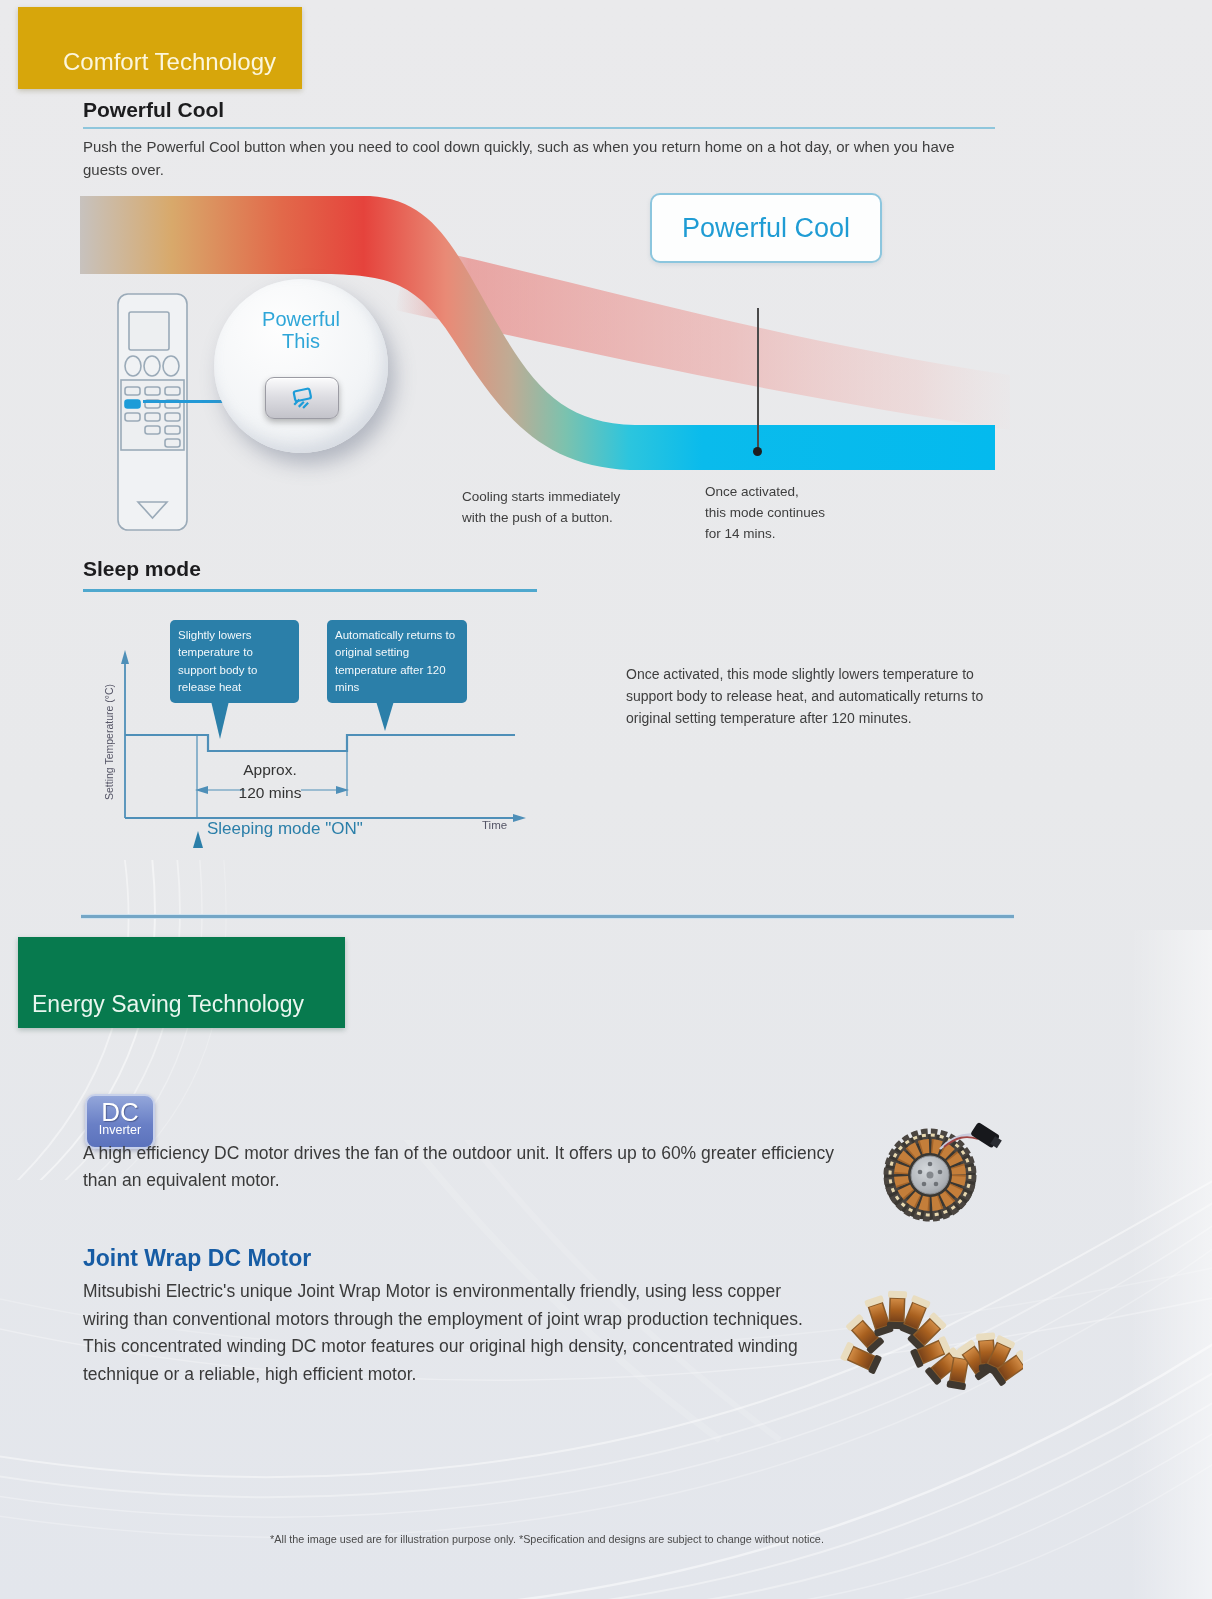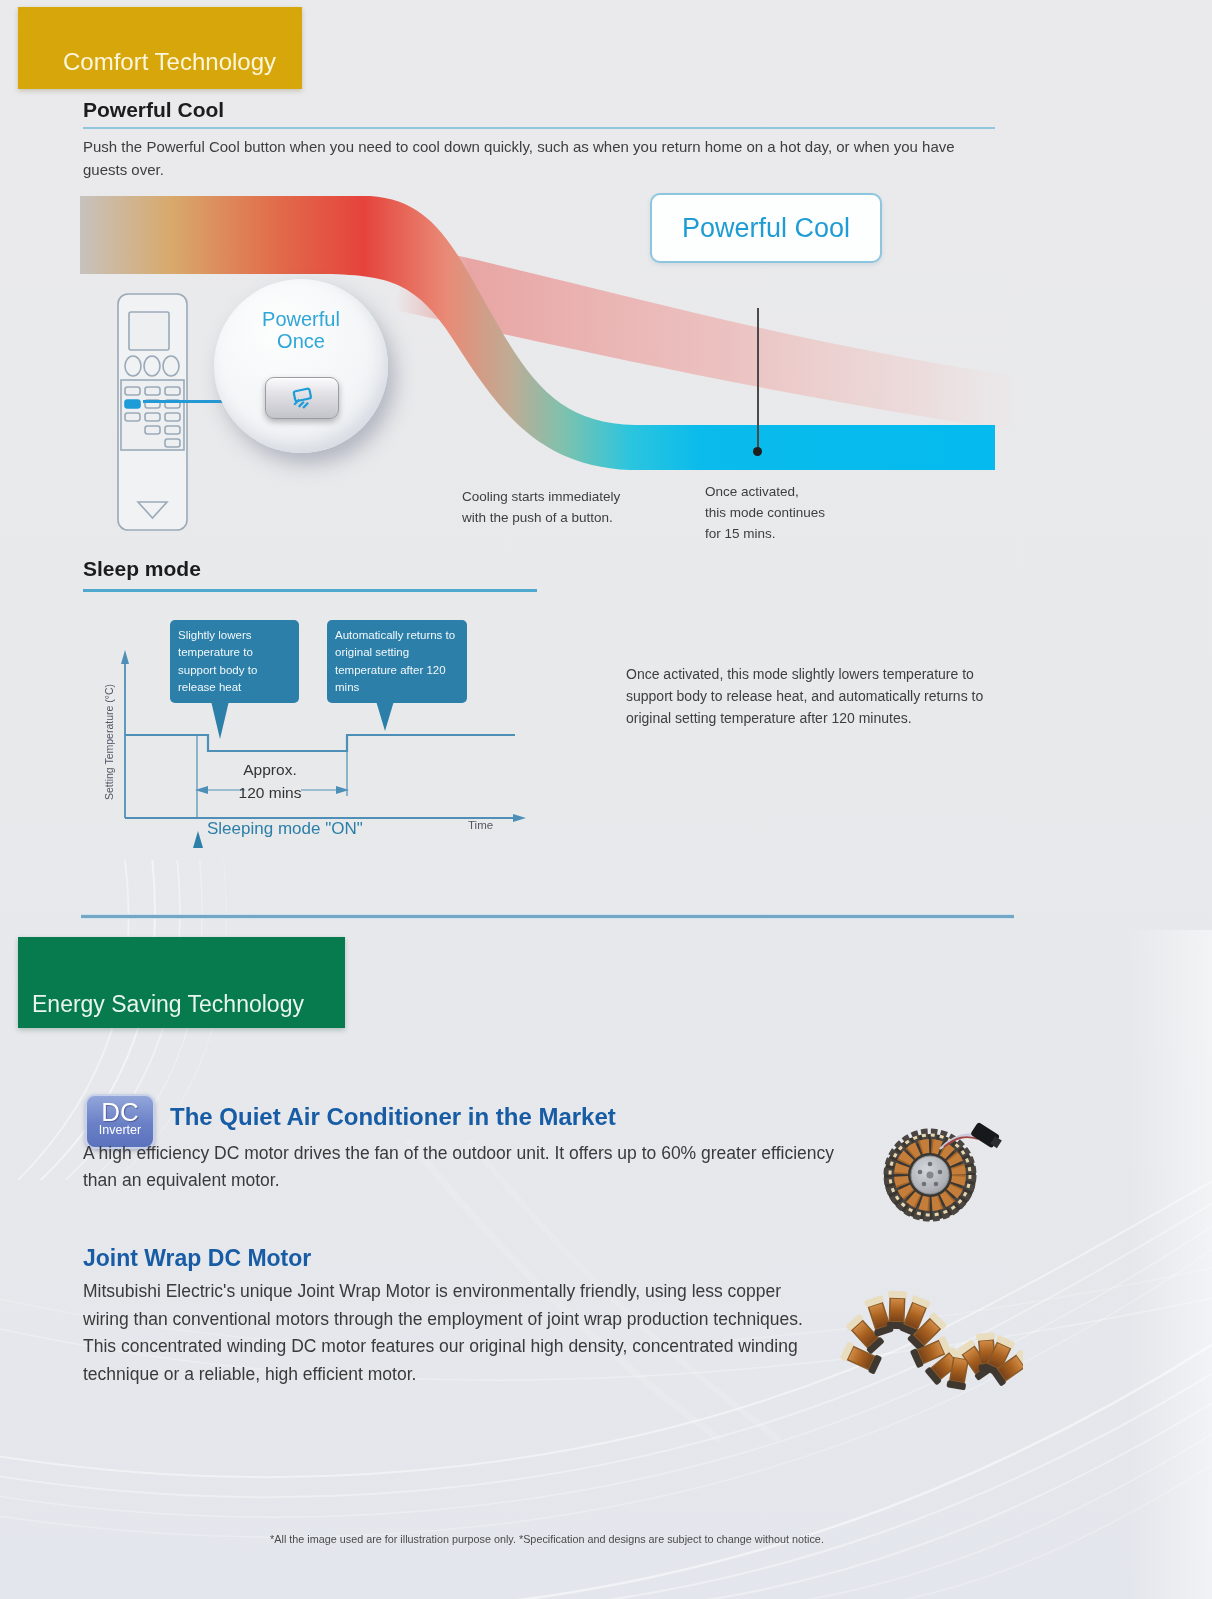--- a/index.html
+++ b/index.html
@@ -49,21 +49,21 @@
   .callout{background:#2B7FA9;border-radius:5px;color:#F2F8FB;font-size:11.5px;
     line-height:1.5;padding:7px 8px;box-sizing:border-box;}
   .callout:after{content:"";position:absolute;bottom:-36px;border-left:9px solid transparent;
     border-right:9px solid transparent;border-top:38px solid #2B7FA9;}
   .callout.right:after{bottom:-28px;border-top-width:30px;}
   .callout.left:after{left:41px;}
   .callout.right:after{left:49px;}
   .approx{left:200px;top:758px;width:140px;text-align:center;color:#333;
     font-size:15.5px;line-height:23px;}
   .trigger{left:207px;top:819px;color:#2B7FA9;font-size:17px;}
-  .time-lab{left:468px;top:819px;color:#556;font-size:11.5px;}
+  .time-lab{left:482px;top:819px;color:#556;font-size:11.5px;}
   .ylab{left:110px;top:742px;width:160px;height:14px;text-align:center;color:#556;
     font-size:10.5px;transform:translate(-50%,-50%) rotate(-90deg);}
 
   
   .divider{left:81px;top:915px;width:933px;height:3px;background:#74A6C6;
     box-shadow:0 -1px 0 #CFE3F0,0 1px 0 #CFE3F0;}
 
   
   .dc-badge{left:85px;top:1094px;width:70px;height:55px;border-radius:10px;
     background:linear-gradient(180deg,#93A6DA 0%,#6A80C6 55%,#5B72BC 100%);
@@ -171,42 +171,42 @@
       <rect x="49" y="134" width="15" height="8" rx="2.5"></rect>
       <rect x="49" y="147" width="15" height="8" rx="2.5"></rect>
       <path d="M22,210 L51,210 L36.5,226 Z"></path>
     </g>
   </svg>
   <div class="abs pointer-line"></div>
 
   <div class="abs circle-badge">
     <div class="circle-label">
       <div>Powerful</div>
-      <div>Once</div>
+      <div>This</div>
     </div>
     <div class="pc-button">
       <svg width="32" height="24" viewBox="0 0 32 24">
         <g stroke="#1D9CD8" stroke-width="2.2" fill="none" transform="rotate(-12 16 12)">
           <rect x="9" y="4" width="16" height="10" rx="2"></rect>
           <path d="M7 17 L13 13 M11 20 L17 16 M15 22 L21 18"></path>
         </g>
       </svg>
     </div>
   </div>
 
   <div class="abs pc-tag">
     <span>Powerful Cool</span>
   </div>
   <div class="abs v-line"></div>
   <div class="abs v-dot"></div>
   <div class="abs small-note preline" style="left:462px;top:486px;">Cooling starts immediately
 with the push of a button.</div>
   <div class="abs small-note preline" style="left:705px;top:481px;">Once activated,
 this mode continues
-for 15 mins.</div>
+for 14 mins.</div>
 
   <div class="abs h-dark" style="left:83px;top:557px;">Sleep mode</div>
   <div class="abs rule" style="left:83px;top:589px;width:454px;background:#4FA8CE;height:2.5px;"></div>
 
   <svg class="abs" style="left:95px;top:600px;" width="450" height="250" viewBox="0 0 450 250">
     <g stroke="#4E8FB8" fill="none">
       <line x1="30" y1="62" x2="30" y2="218" stroke-width="1.8"></line>
       <line x1="30" y1="218" x2="420" y2="218" stroke-width="1.8"></line>
       <polyline points="30,135 113,135 113,151 252,151 252,135 420,135" stroke-width="2.2"></polyline>
       <line x1="102" y1="135" x2="102" y2="218" stroke-width="1.2"></line>
@@ -234,21 +234,20 @@
 
   <div class="abs divider"></div>
   <div class="abs banner-green">
     <span>Energy Saving Technology</span>
   </div>
 
   <div class="abs dc-badge">
     <div class="dc-top">DC</div>
     <div class="dc-bottom">Inverter</div>
   </div>
-  <div class="abs h-blue" style="left:170px;top:1103px;font-size:24px;">The Quiet Air Conditioner in the Market</div>
   <div class="abs big-body" style="left:83px;top:1140px;width:770px;">A high efficiency DC motor drives the fan of the outdoor unit. It offers up to 60% greater efficiency than an equivalent motor.</div>
 
   <div class="abs h-blue" style="left:83px;top:1245px;font-size:23px;">Joint Wrap DC Motor</div>
   <div class="abs big-body" style="left:83px;top:1278px;width:725px;line-height:27.5px;">Mitsubishi Electric's unique Joint Wrap Motor is environmentally friendly, using less copper wiring than conventional motors through the employment of joint wrap production techniques. This concentrated winding DC motor features our original high density, concentrated winding technique or a reliable, high efficient motor.</div>
 
   <svg class="abs" style="left:878px;top:1113px;" width="135" height="110" viewBox="0 0 135 110">
     <defs>
       <radialGradient id="hub" cx="0.4" cy="0.35" r="0.8">
         <stop offset="0" stop-color="#D3D7DB"></stop>
           <stop offset="0.7" stop-color="#AEB2B7"></stop>

